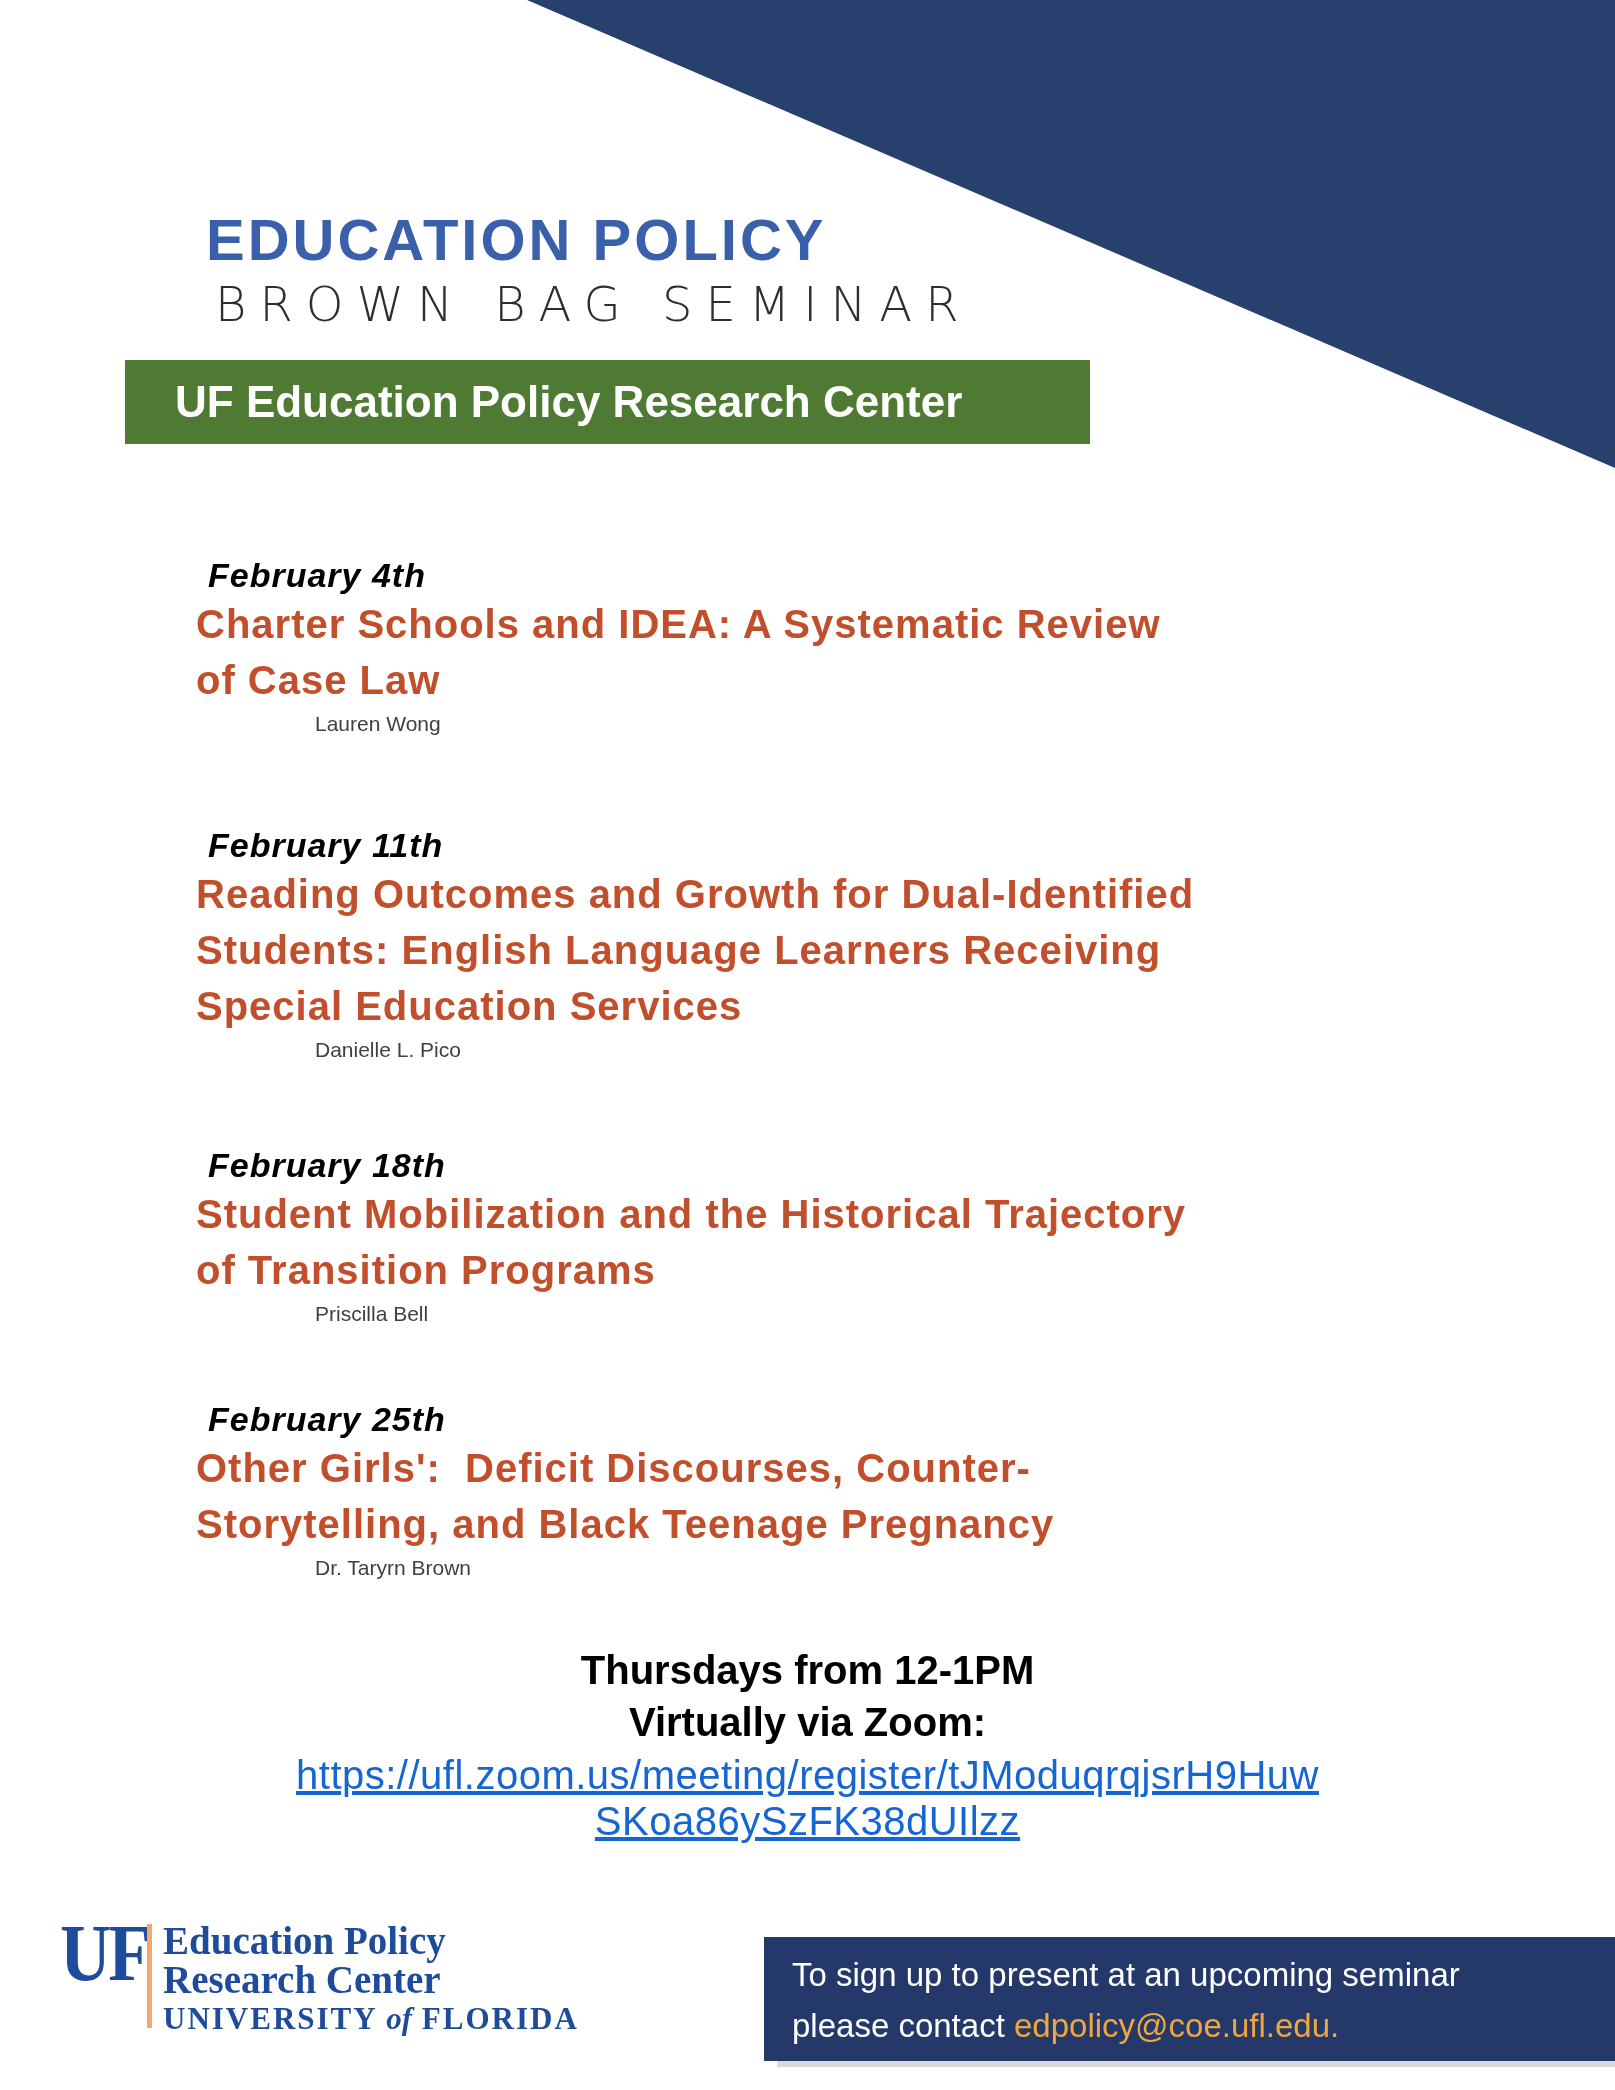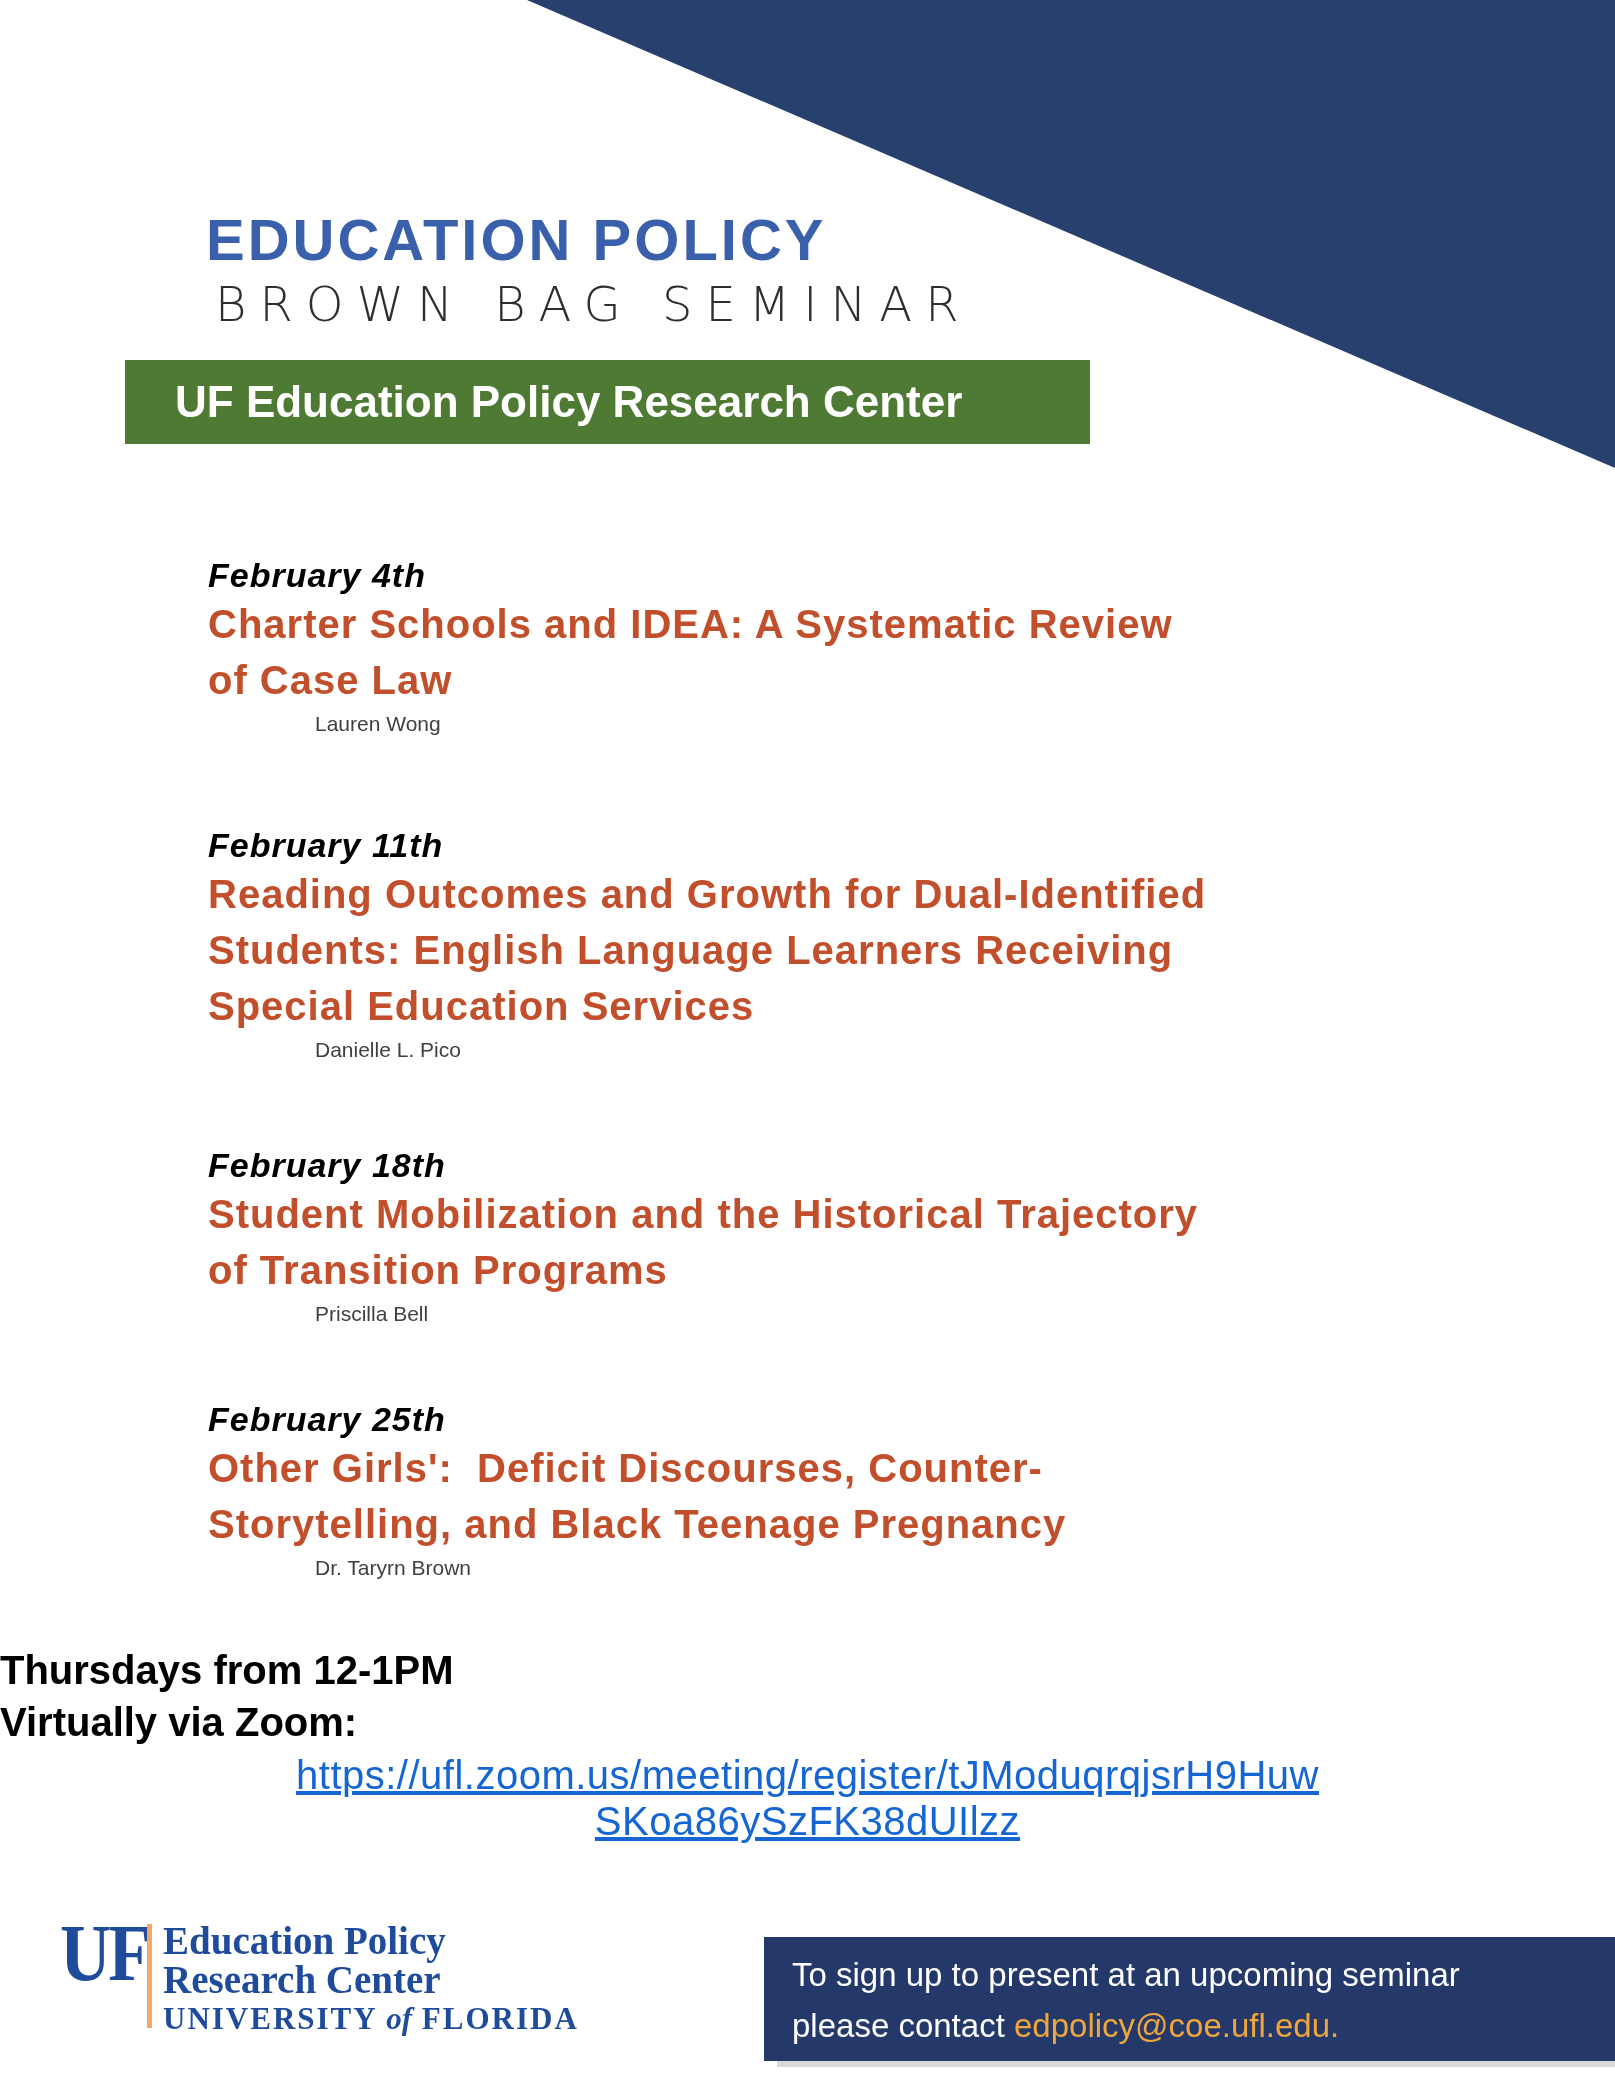--- a/index.html
+++ b/index.html
@@ -32,31 +32,31 @@
     display:flex; align-items:center;
     padding-left:50px; box-sizing:border-box;
   }
   .banner-label { color:#ffffff; font-size:44px; font-weight:700; }
   .date {
     position:absolute; left:208px;
     font-size:34px; font-weight:700; font-style:italic; color:#000;
     letter-spacing:1px;
   }
   .title {
-    position:absolute; left:208px; width:1260px;
+    position:absolute; left:196px; width:1260px;
     font-size:40px; font-weight:700; line-height:56px; letter-spacing:1px;
     color:var(--title-orange);
     white-space:pre-wrap;
   }
   .speaker {
     position:absolute; left:315px;
     font-size:21px; color:#404040;
   }
   .sched {
-    position:absolute; left:0; width:1615px; 
+    position:absolute; left:0; width:1615px; text-align:center;
     font-size:40px; font-weight:700; color:#000;
   }
   .zoom-link {
     position:absolute; left:0; width:1615px; text-align:center; display:block;
     font-size:40px; font-weight:400; letter-spacing:0.5px;
     color:var(--link-blue); text-decoration:underline; line-height:46px;
   }
   .uf-mark {
     position:absolute; left:60px; top:1908px;
     font-family:"Liberation Serif", serif;

